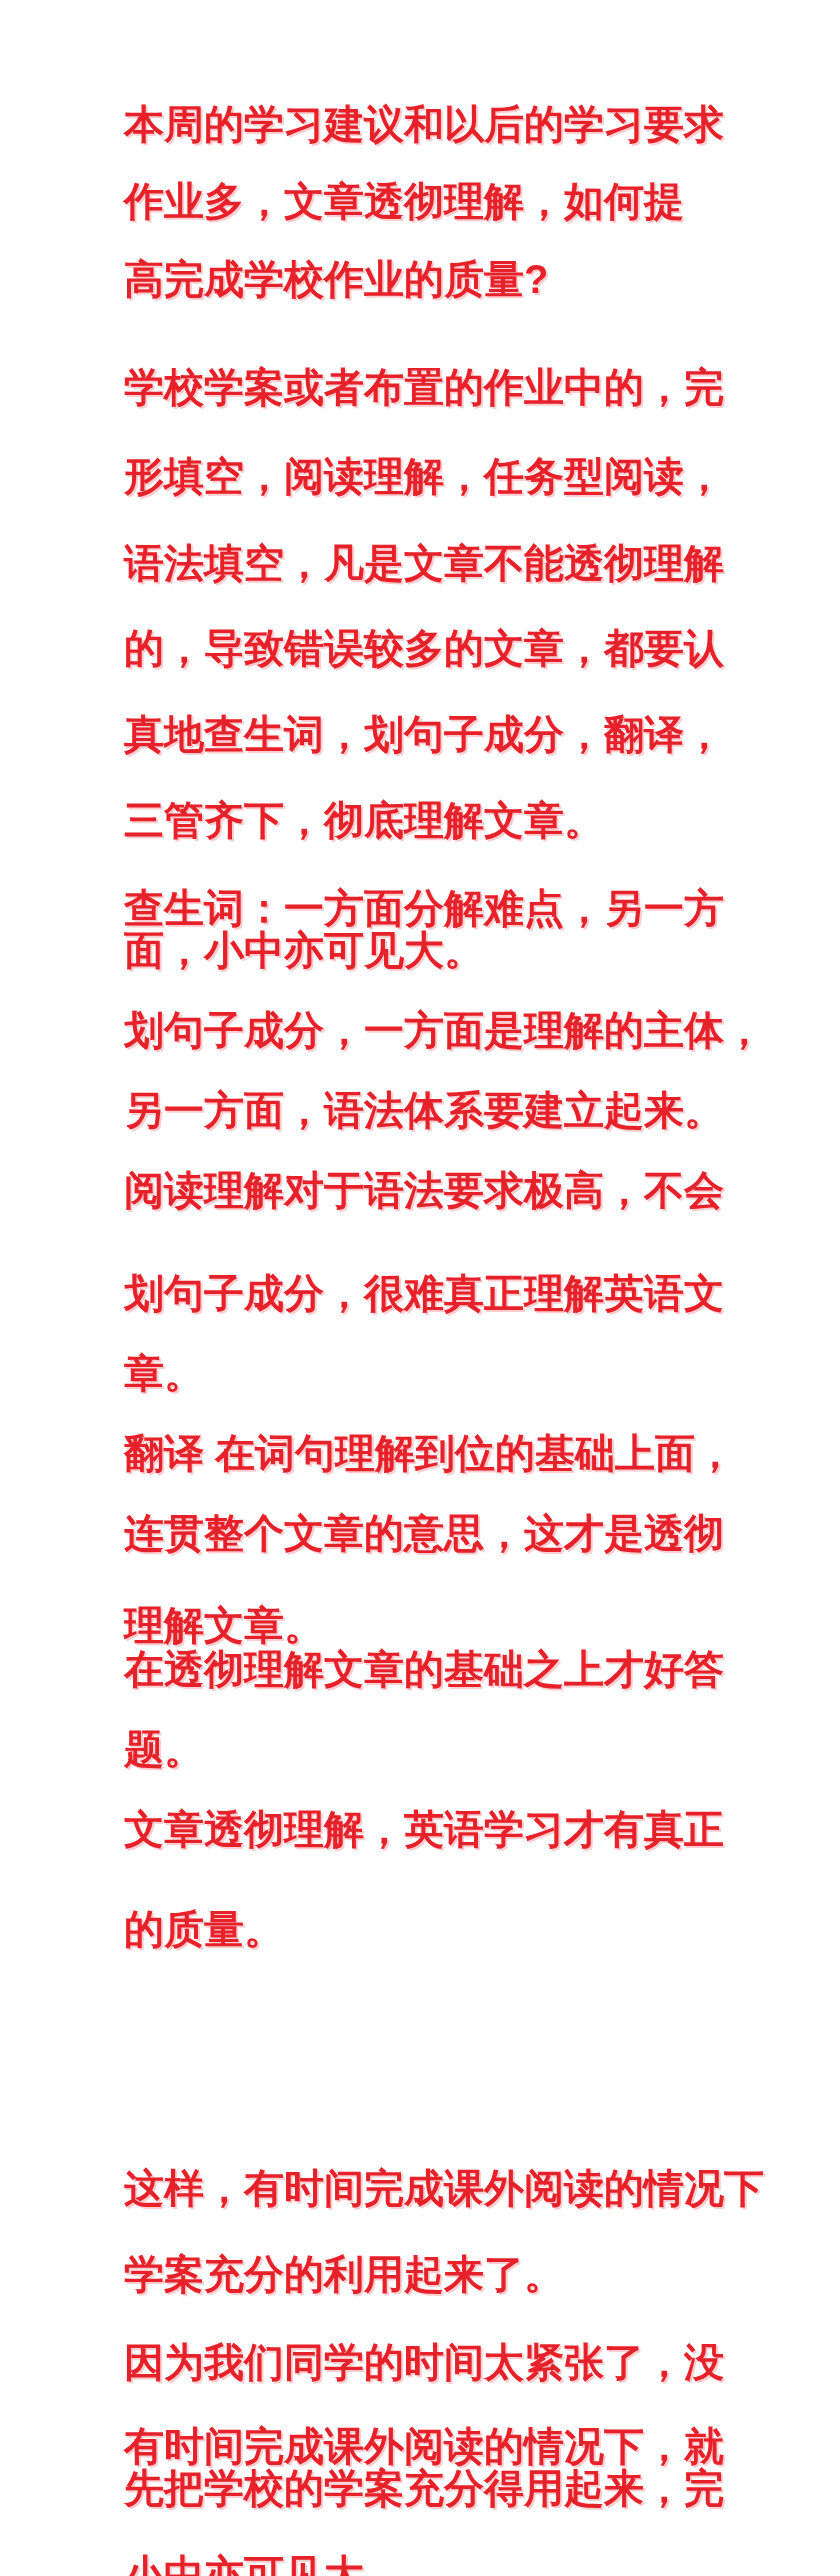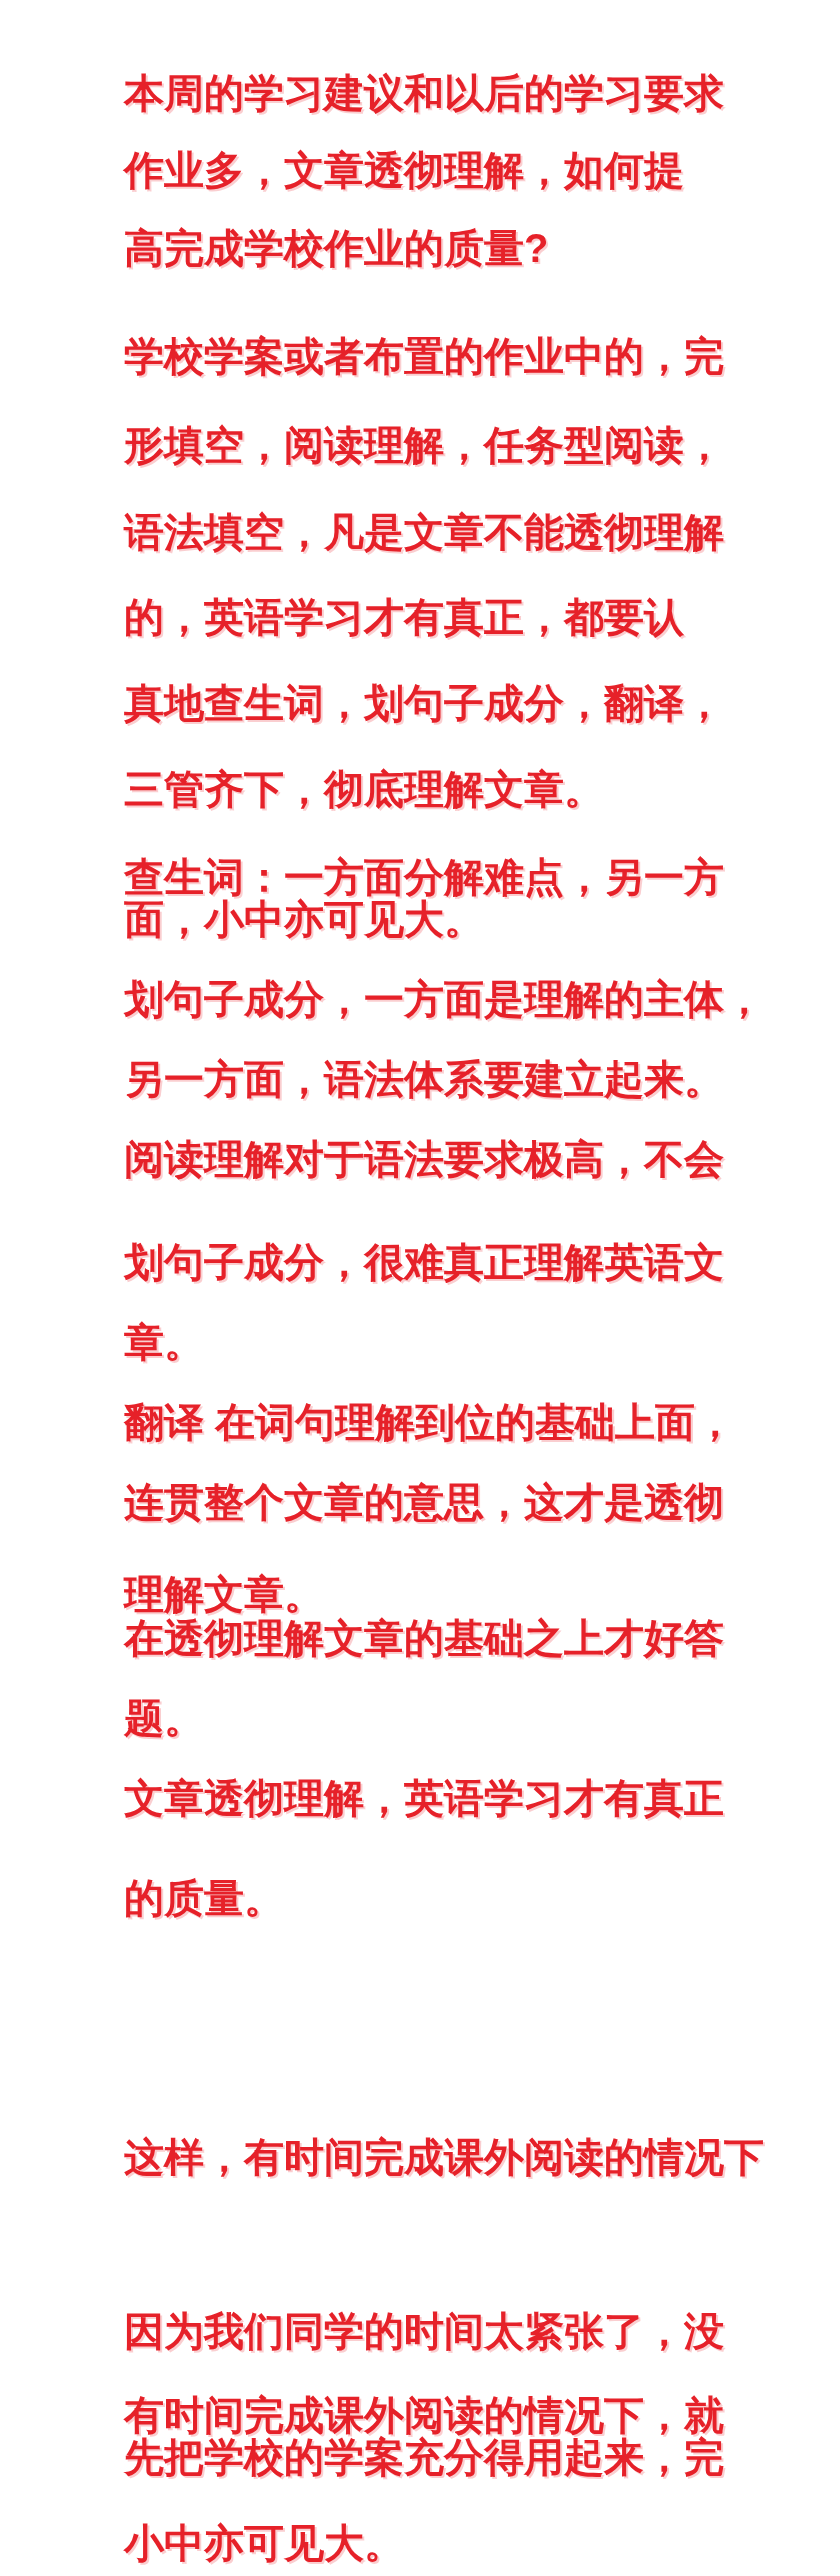--- a/index.html
+++ b/index.html
@@ -18,35 +18,36 @@
   .ln {
     position: absolute;
     left: 124px;
     font-size: 40px;
     line-height: 43px;
     font-weight: 900;
     color: var(--txt, #e62129);
     letter-spacing: 0;
     white-space: pre;
     text-shadow: 2.1px 2.1px 0 rgba(232, 33, 41, 0.22);
+    margin-top: 31px;
   }
 </style>
 </head>
 <body>
 
 <div id="page" style="--txt: #e62129; background: rgb(255, 255, 255);">
   <div class="ln" style="top:72px">本周的学习建议和以后的学习要求</div>
 
   <div class="ln" style="top:149px">作业多，文章透彻理解，如何提</div>
   <div class="ln" style="top:227px">高完成学校作业的质量?</div>
 
   <div class="ln" style="top:335px">学校学案或者布置的作业中的，完</div>
   <div class="ln" style="top:424px">形填空，阅读理解，任务型阅读，</div>
   <div class="ln" style="top:511px">语法填空，凡是文章不能透彻理解</div>
-  <div class="ln" style="top:596px">的，英语学习才有真正，都要认</div>
+  <div class="ln" style="top:596px">的，导致错误较多的文章，都要认</div>
   <div class="ln" style="top:682px">真地查生词，划句子成分，翻译，</div>
   <div class="ln" style="top:768px">三管齐下，彻底理解文章。</div>
 
   <div class="ln" style="top:856px">查生词：一方面分解难点，另一方</div>
   <div class="ln" style="top:898px">面，小中亦可见大。</div>
 
   <div class="ln" style="top:978px">划句子成分，一方面是理解的主体，</div>
   <div class="ln" style="top:1058px">另一方面，语法体系要建立起来。</div>
 
   <div class="ln" style="top:1138px">阅读理解对于语法要求极高，不会</div>
@@ -57,19 +58,20 @@
   <div class="ln" style="top:1481px">连贯整个文章的意思，这才是透彻</div>
   <div class="ln" style="top:1573px">理解文章。</div>
 
   <div class="ln" style="top:1617px">在透彻理解文章的基础之上才好答</div>
   <div class="ln" style="top:1697px">题。</div>
 
   <div class="ln" style="top:1777px">文章透彻理解，英语学习才有真正</div>
   <div class="ln" style="top:1877px">的质量。</div>
 
   <div class="ln" style="top:2136px">这样，有时间完成课外阅读的情况下</div>
+  <div class="ln" style="top:2222px">学案充分的利用起来了。</div>
 
   <div class="ln" style="top:2310px">因为我们同学的时间太紧张了，没</div>
   <div class="ln" style="top:2394px">有时间完成课外阅读的情况下，就</div>
   <div class="ln" style="top:2436px">先把学校的学案充分得用起来，完</div>
   <div class="ln" style="top:2522px">小中亦可见大。</div>
 </div>
 
 
 </body></html>

